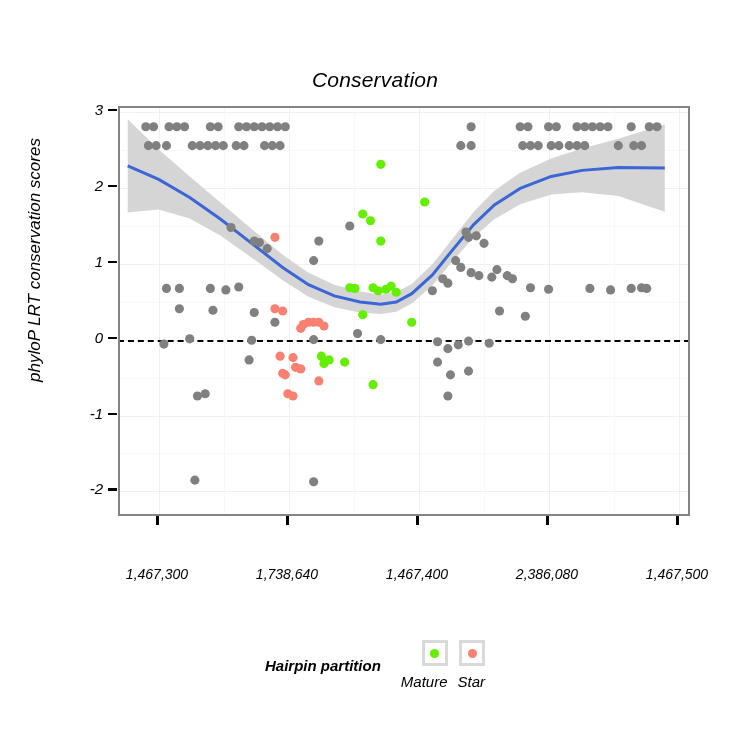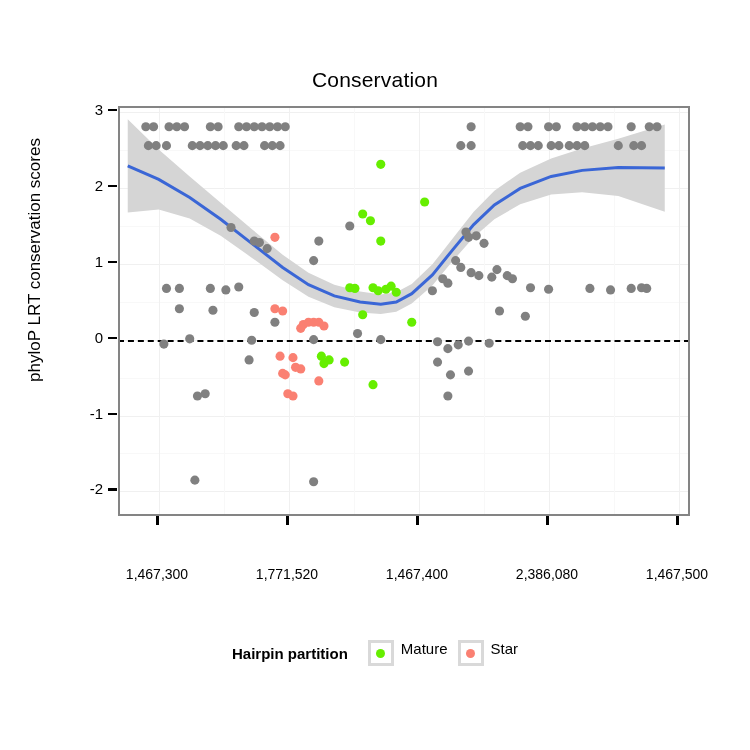--- a/index.html
+++ b/index.html
@@ -13,20 +13,21 @@
     font-family: "Liberation Sans", sans-serif;
     color: #000000;
     overflow: hidden;
     position: relative;
   }
   #figure {
     position: absolute;
     left: 0; top: 0;
     width: 674px;
     height: 750px;
+    font-style: italic;
   }
   .chart-title {
     position: absolute;
     left: 0;
     top: 68px;
     width: 750px;
     text-align: center;
     font-size: 21px;
     color: #000;
     letter-spacing: 0.2px;
@@ -124,22 +125,23 @@
     gap: 10px;
     font-size: 15px;
   }
   #legend-title {
     font-weight: bold;
     font-size: 15px;
     margin-right: 10px;
   }
   .legend-item {
     display: flex;
-    align-items: flex-start;
+    align-items: flex-end;
     gap: 7px;
+    flex-direction: column;
   }
   .legend-key {
     width: 26px;
     height: 26px;
     background: #ffffff;
     border: 3px solid #d9d9d9;
     display: flex;
     align-items: center;
     justify-content: center;
     box-sizing: border-box;
@@ -355,21 +357,21 @@
       <div class="y-tick-label" style="left: 70px; top: 253.648px; width: 33px;">1</div>
       <div class="y-tick-mark" style="left: 108px; top: 184.722px;"></div>
       <div class="y-tick-label" style="left: 70px; top: 177.722px; width: 33px;">2</div>
       <div class="y-tick-mark" style="left: 108px; top: 108.796px;"></div>
       <div class="y-tick-label" style="left: 70px; top: 101.796px; width: 33px;">3</div>
     </div>
   <div id="x-ticks">
       <div class="x-tick-mark" style="left: 156px;"></div>
       <div class="x-tick-label" style="left: 97px;">1,467,300</div>
       <div class="x-tick-mark" style="left: 286px;"></div>
-      <div class="x-tick-label" style="left: 227px;">1,771,520</div>
+      <div class="x-tick-label" style="left: 227px;">1,738,640</div>
       <div class="x-tick-mark" style="left: 416px;"></div>
       <div class="x-tick-label" style="left: 357px;">1,467,400</div>
       <div class="x-tick-mark" style="left: 546px;"></div>
       <div class="x-tick-label" style="left: 487px;">2,386,080</div>
       <div class="x-tick-mark" style="left: 676px;"></div>
       <div class="x-tick-label" style="left: 617px;">1,467,500</div>
     </div>
 
   <div id="y-axis-title">phyloP LRT conservation scores</div>
 

